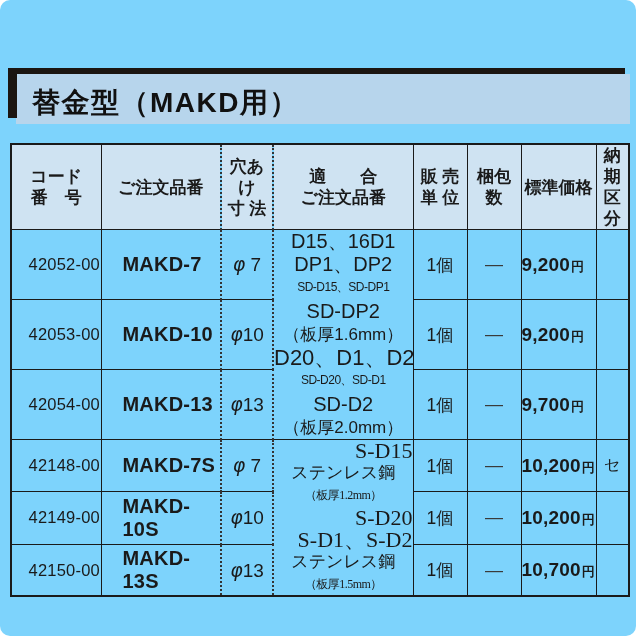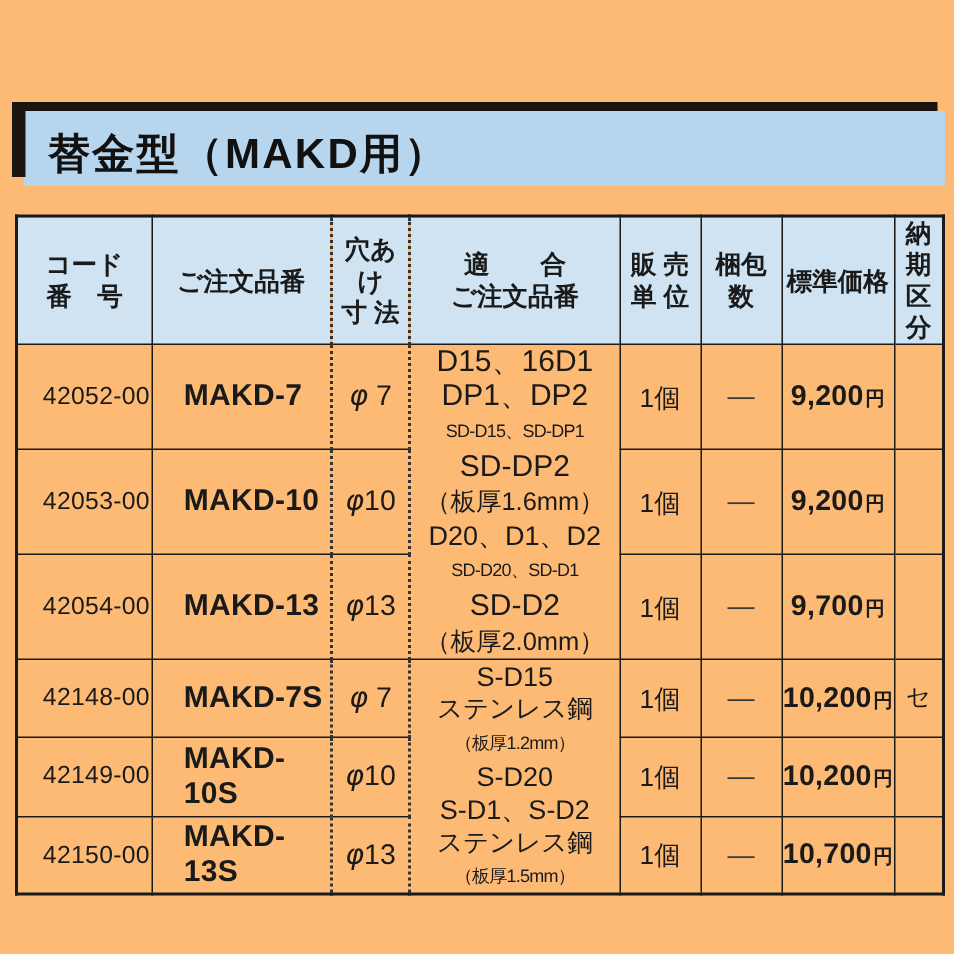--- a/index.html
+++ b/index.html
@@ -1,18 +1,18 @@
 <!DOCTYPE html>
 <html><head>
 <meta charset="utf-8">
 <style>
   * { margin:0; padding:0; box-sizing:border-box; }
   html,body { background:#ffffff; }
   body { font-family:"Liberation Sans","DejaVu Sans",sans-serif; color:#1a1a1a; }
-  .page { position:relative; width:636px; height:636px; background:#fdba74; overflow:hidden; }
+  .page { position:relative; width:636px; height:636px; background:#7dd3fc; overflow:hidden;border-radius:10px; }
 
   
   .title-block { position:absolute; top:68px; left:8px; width:622px; height:58px; }
   .title-topbar { position:absolute; top:0; left:0; width:617px; height:7px; background:#1b1511; }
   .title-blue { position:absolute; top:6px; left:8px; width:614px; height:50px; background:#b7d5ec; }
   .title-leftbar { position:absolute; top:0; left:0; width:9px; height:50px; background:#1b1511; }
   .title-text { position:absolute; left:24px; top:16px; font-size:28px; font-weight:bold;
                 letter-spacing:1.5px; color:#111; white-space:nowrap; }
 
   
@@ -34,31 +34,31 @@
   tr.r-small td { height:52px; }
 
   td.c-code { font-size:16.5px; letter-spacing:0.2px;padding-left:16px; }
   td.c-part { font-size:20px; font-weight:bold; text-align:left; padding-left:21px; letter-spacing:0.2px; }
   td.c-hole { font-size:19px; }
   td.c-hole .phi { font-style:italic; font-family:"DejaVu Sans",sans-serif; }
   td.c-hole .num { white-space:pre; }
   td.c-unit { font-size:17.5px; }
   td.c-pack { font-size:18px; color:#3a3a3a; }
   td.c-price { font-weight:bold; }
-  td.c-price .wrap { display:flex; align-items:baseline; justify-content:center; }
+  td.c-price .wrap { display:flex; align-items:baseline; justify-content:flex-start; }
   td.c-price .val { font-size:19px; letter-spacing:0.2px; }
   td.c-price .yen { font-size:13px; font-weight:bold; margin-left:1px; }
   td.c-delivery { font-size:16px; }
 
   td.c-channel { vertical-align:middle; }
   .ch-line { text-align:center; white-space:nowrap; }
   .g1 .ch-line { line-height:23.2px; }
-  .g2 .ch-line { line-height:22.2px; }
+  .g2 .ch-line { line-height:22.2px;font-family:Liberation Serif, serif; }
   .ch-lg  { font-size:20px; }
-  .ch-md2 { font-size:18px; }
+  .ch-md2 { font-size:22px;text-align:right; }
   .ch-md  { font-size:17px; }
   .ch-sm  { font-size:12px; letter-spacing:-0.5px; }
 </style>
 </head>
 <body>
 
 <div class="page">
 
   <div class="title-block">
     <div class="title-topbar"></div>

